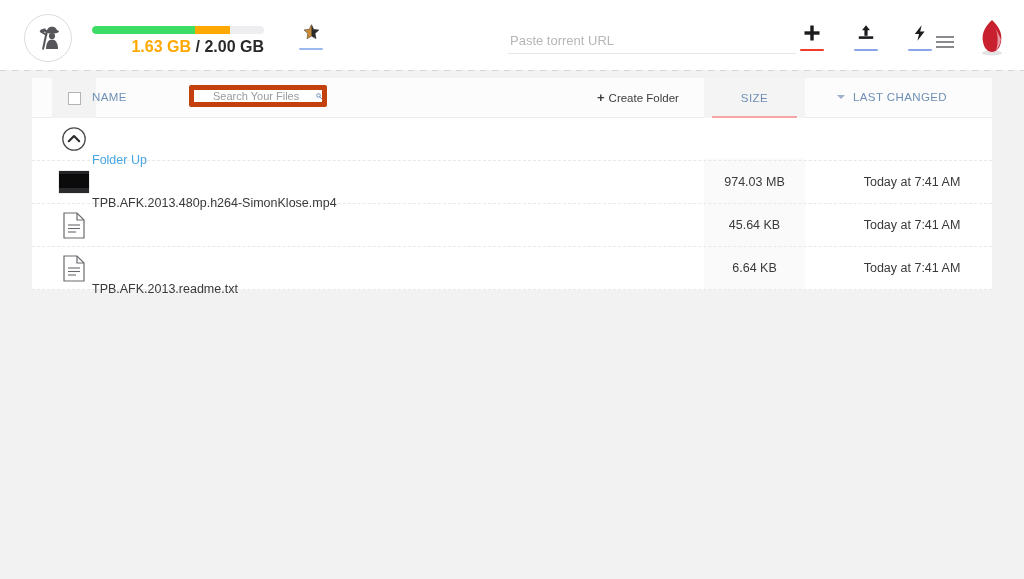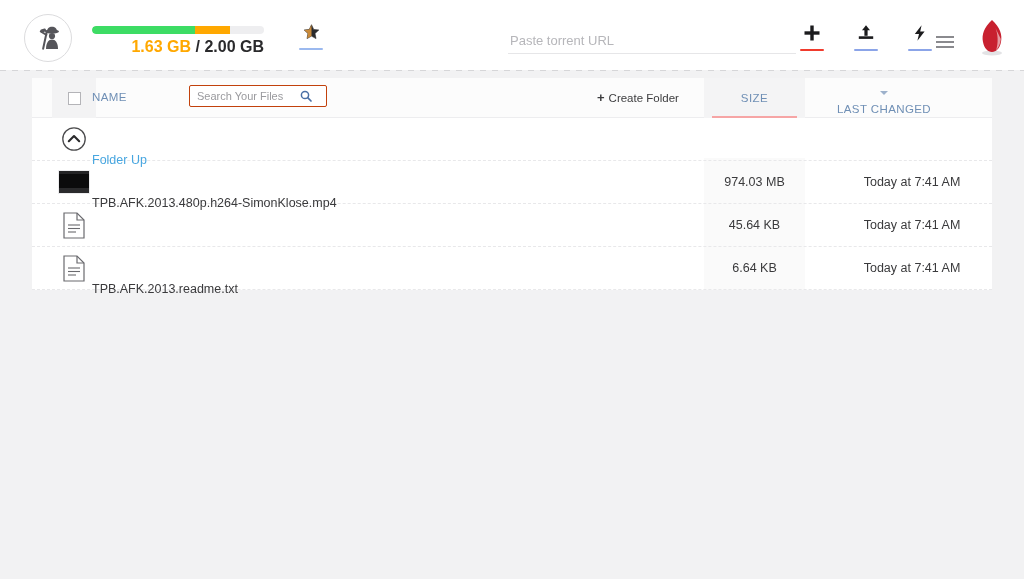--- a/index.html
+++ b/index.html
@@ -119,22 +119,22 @@
   .chkbox {
     width: 13px; height: 13px; border: 1px solid #b4b4b8; background: #fff;
   }
   .col-name {
     position: absolute; left: 60px; top: 13px;
     font-size: 11.5px; color: #6f8fb5; letter-spacing: .4px;
   }
   .file-search-wrap {
     position: absolute; left: 157px; top: 7px;
     width: 138px; height: 22px;
-    border: 1px solid #c2410c; border-radius: 2px; background: #fff;
-    display: flex; align-items: center;
+    border: 5px solid #c2410c; border-radius: 2px; background: #fff;
+    display: flex; align-items: center; padding-left: 12px;
   }
   .file-search {
     border: none; outline: none; background: transparent;
     font-family: "Liberation Sans", sans-serif; font-size: 11px; color: #4a4a4c;
     width: 110px; padding-left: 7px;
   }
   .file-search::placeholder { color: #9a9a9e; }
   .create-folder {
     position: absolute; left: 565px; top: 12px;
     font-size: 11.5px; color: #3c3c3e; cursor: pointer;
@@ -149,21 +149,21 @@
     cursor: pointer;
   }
   .col-size span { font-size: 11.5px; color: #6f8fb5; letter-spacing: .5px; }
   .col-size::after {
     content: ""; position: absolute; left: 8px; right: 8px; bottom: 0;
     height: 2px; background: #f6a5a5;
   }
   .col-changed {
     position: absolute; left: 805px; top: 13px;
     font-size: 11.5px; color: #6f8fb5; letter-spacing: .4px;
-    display: flex; align-items: center; gap: 8px; cursor: pointer; flex-direction: column;
+    display: flex; align-items: center; gap: 8px; cursor: pointer;
   }
   .caret {
     width: 0; height: 0;
     border-left: 4px solid transparent; border-right: 4px solid transparent;
     border-top: 4px solid #9db1cb;
   }
 
   
   .size-band {
     position: absolute; left: 672px; top: 40px;

